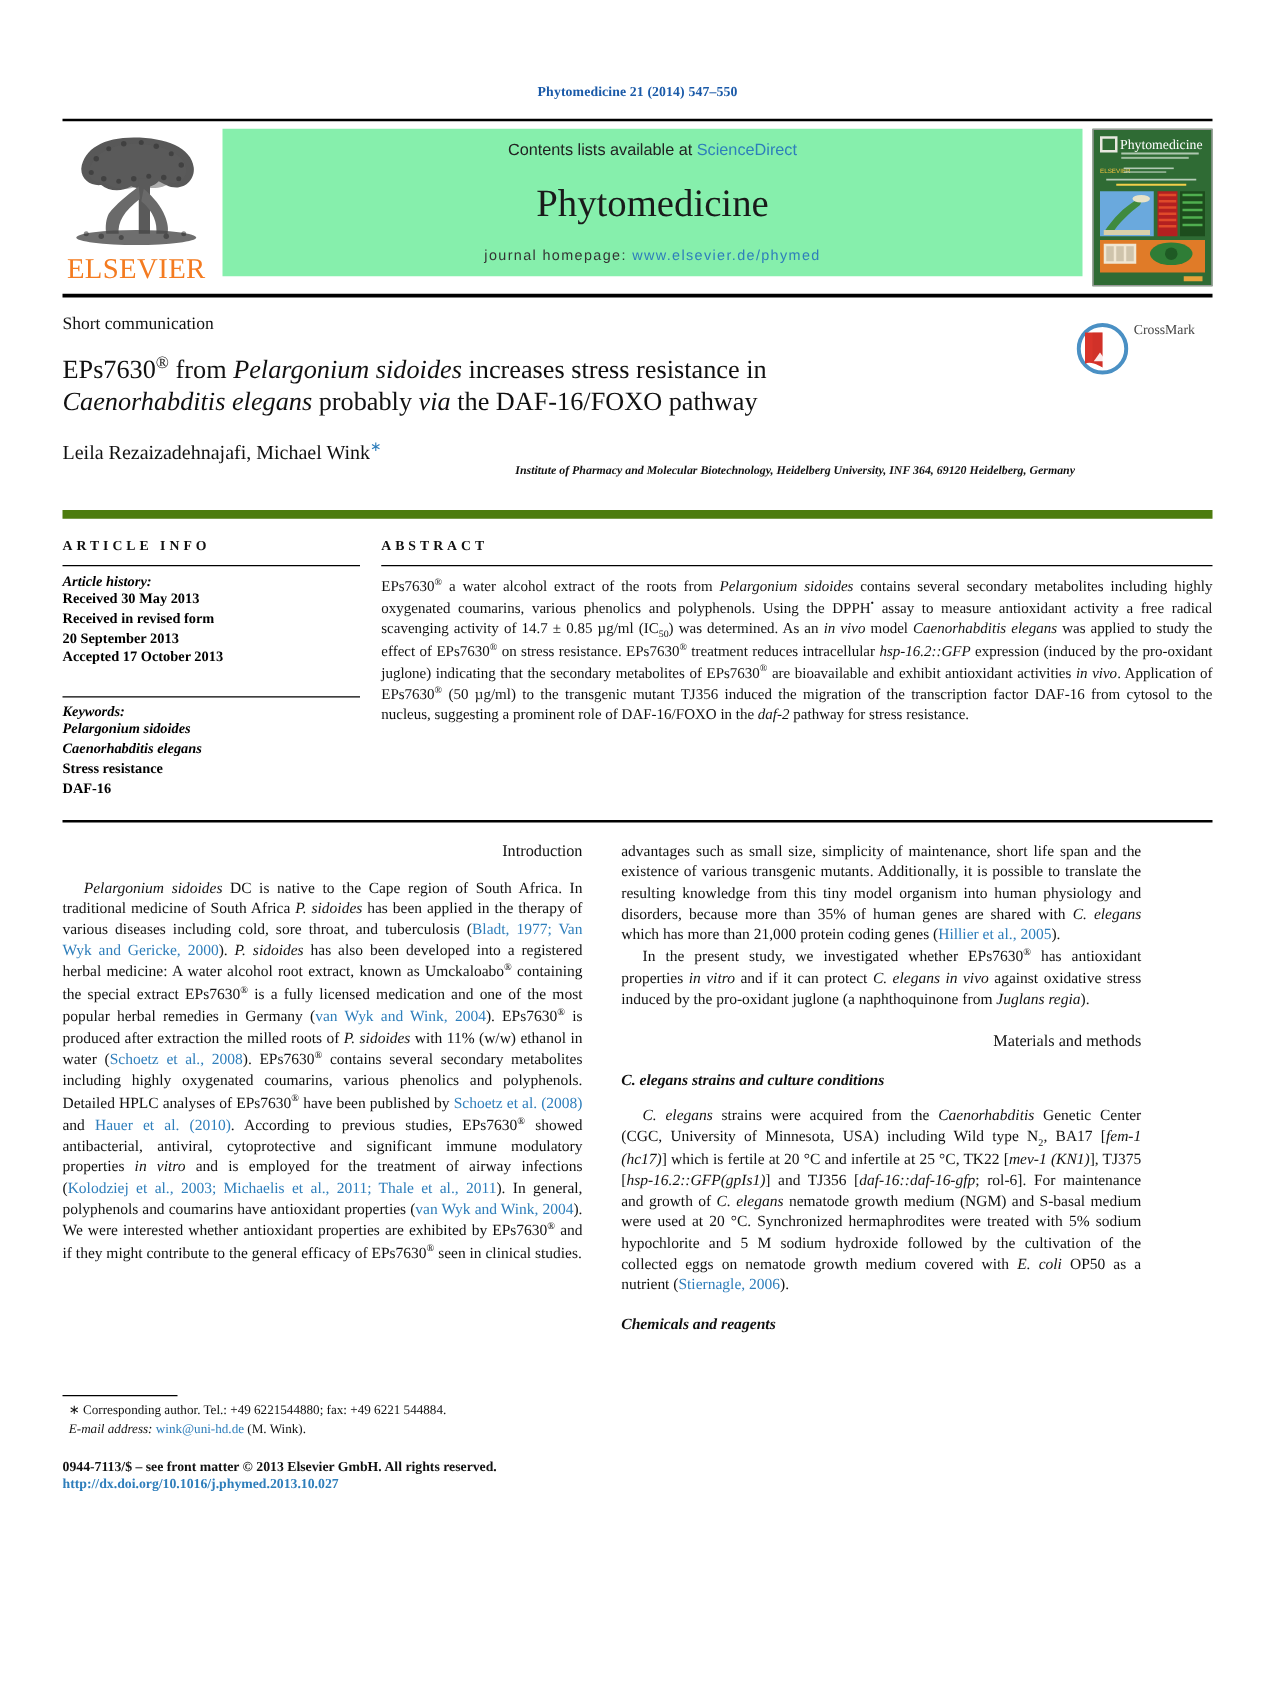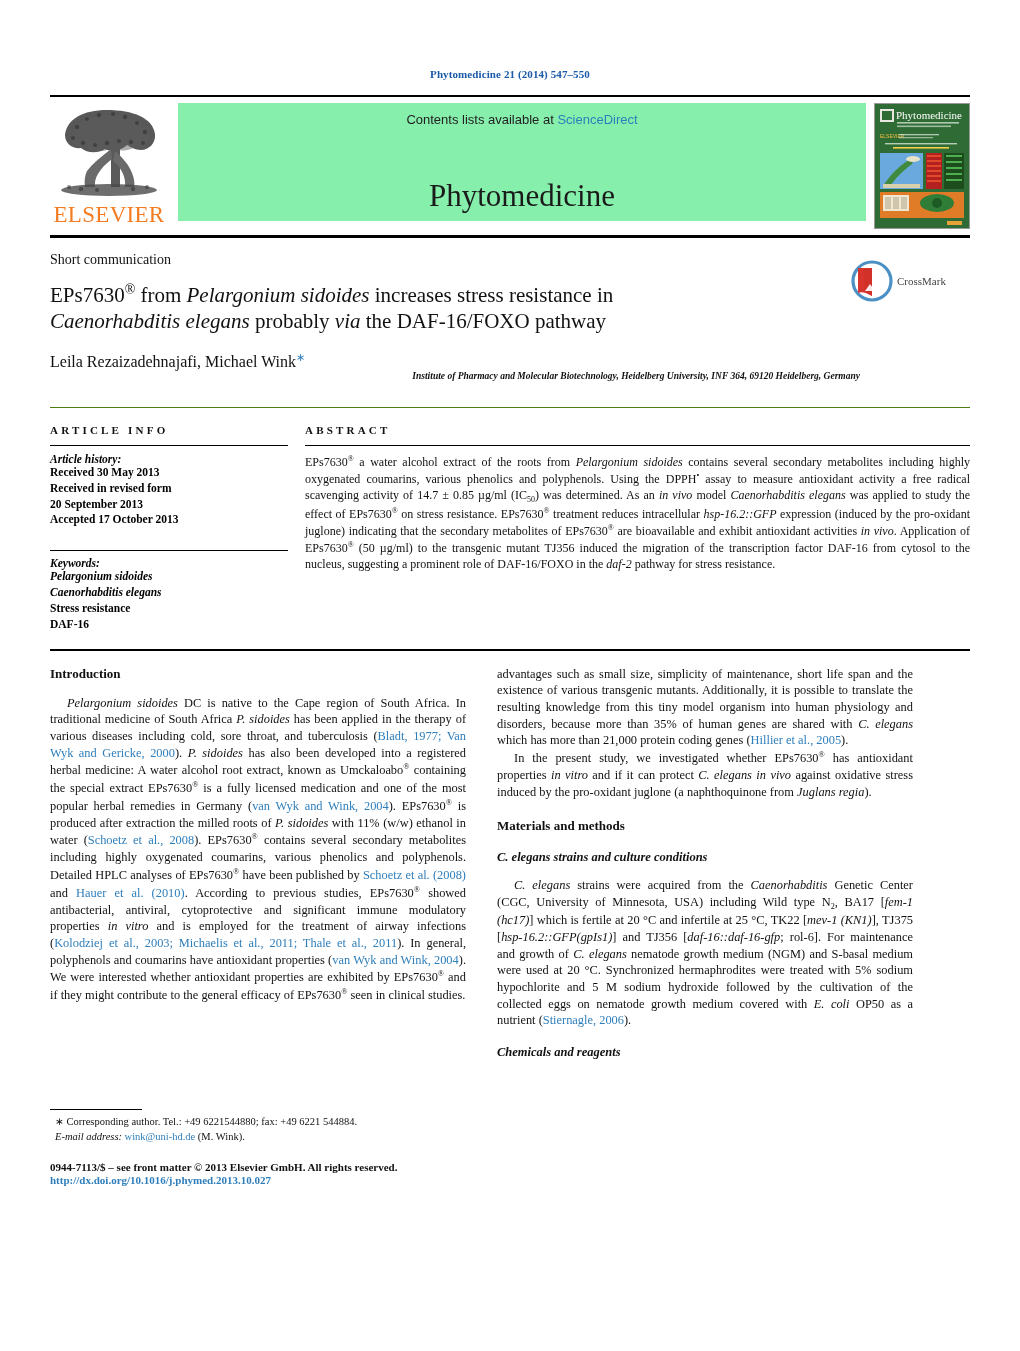--- a/index.html
+++ b/index.html
@@ -133,39 +133,39 @@
   .affil {
     font-size: 9.5px;
     font-style: italic;
     font-weight: bold;
     margin-top: 0;
     color: #111;
     text-align: right;
   }
   .crossmark {
     position: absolute;
-    right: 14px;
+    right: 4px;
     top: 6px;
     width: 105px;
     height: 46px;
     display: flex;
-    align-items: center;
+    align-items: flex-start;
   }
   .crossmark-label {
     font-family: "Liberation Serif", serif;
     font-size: 11px;
     color: #444;
     margin-left: 4px;
   }
 
   
   .inforow {
     display: flex;
     margin-top: 26px;
-    border-top: 1px solid #4d7c0f;
+    border-top: 7px solid #4d7c0f;
     padding-top: 16px;
   }
   .col-info { width: 248px; flex: 0 0 248px; padding-right: 10px; box-sizing: border-box; }
   .col-abs  { flex: 1 1 auto; padding-left: 7px; }
 
   .secthead {
     font-size: 11px;
     font-weight: bold;
     letter-spacing: 3.2px;
     color: #111;
@@ -197,23 +197,24 @@
 
   
   .body2col {
     display: flex;
     margin-top: 15px;
     gap: 31px;
   }
   .bodycol { width: 416px; flex: 0 0 416px; position: relative; }
   h2.head {
     font-size: 13px;
-    font-weight: bold;
+    font-weight: normal;
     margin: 0 0 13px 0;
     color: #111;
+    text-align: right;
   }
   h2.head.spaced { margin-top: 18px; }
   h3.subhead {
     font-size: 12.5px;
     font-weight: bold;
     font-style: italic;
     margin: 16px 0 12px 0;
     color: #111;
   }
   p.para {
@@ -305,20 +306,23 @@
         </g>
       </svg>
       <div class="elsevier-word">ELSEVIER</div>
     </div>
 
     <div class="banner">
       <div class="banner-top">
         <span>Contents lists available at </span><span class="sd">ScienceDirect</span>
       </div>
       <div class="banner-title">Phytomedicine</div>
+      <div class="banner-bottom">
+        <span>journal homepage: </span><span class="url">www.elsevier.de/phymed</span>
+      </div>
     </div>
 
     <div class="cover">
       <svg width="94" height="124" viewBox="0 0 94 124">
         <rect x="0" y="0" width="94" height="124" fill="#2f6b34"></rect>
         <rect x="5" y="5" width="14" height="13" fill="#e8e8e0"></rect>
         <rect x="7" y="7" width="10" height="9" fill="#2f6b34"></rect>
         <text x="21" y="15" font-family="Liberation Serif, serif" font-size="11" fill="#ffffff">Phytomedicine</text>
         <rect x="22" y="18" width="62" height="1.6" fill="#cfe0cf" opacity="0.8"></rect>
         <rect x="22" y="21.5" width="54" height="1.6" fill="#cfe0cf" opacity="0.7"></rect>

